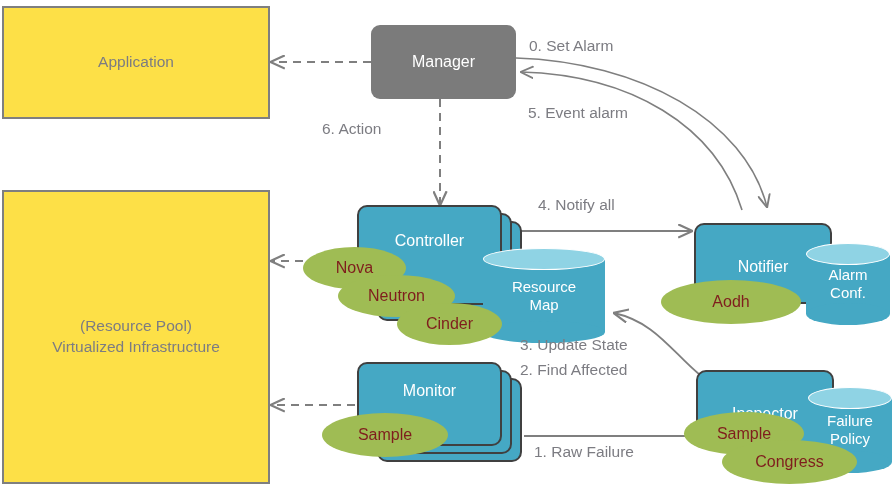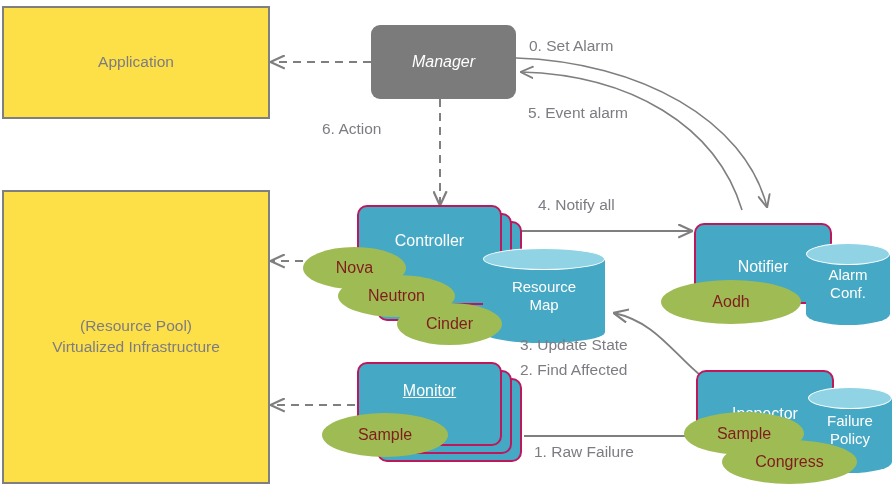--- a/index.html
+++ b/index.html
@@ -49,21 +49,21 @@
     display: flex;
     align-items: center;
     justify-content: center;
     color: #ffffff;
     font-size: 16px;
     z-index: 12;
   }
   .teal-box {
     position: absolute;
     background: #45a8c4;
-    border: 2px solid #be185d;
+    border: 2px solid #404040;
     border-radius: 10px;
     box-sizing: border-box;
     z-index: 10;
   }
   .teal-box.labeled {
     display: flex;
     align-items: center;
     justify-content: center;
     color: #ffffff;
     font-size: 16px;
@@ -173,21 +173,21 @@
     <span>Application</span>
   </div>
 
   <div class="plain-box" style="left:2px; top:190px; width:268px; height:294px;">
     <div>
       <div>(Resource Pool)</div>
       <div>Virtualized  Infrastructure</div>
     </div>
   </div>
 
-  <div class="mgr-box" style="left:371px; top:25px; width:145px; height:74px;font-style:italic;">
+  <div class="mgr-box" style="left:371px; top:25px; width:145px; height:74px;">
     <span>Manager</span>
   </div>
 
   <div class="teal-box" style="left:377px; top:221px; width:145px; height:100px;"></div>
   <div class="teal-box" style="left:367px; top:213px; width:145px; height:100px;"></div>
   <div class="teal-box labeled" style="left:357px; top:205px; width:145px; height:100px; z-index:11;">
     <span style="position:relative; top:-14px;">Controller</span>
   </div>
 
   <div class="cyl" style="left:483px; top:248px; width:122px; height:95px; z-index:12;">
@@ -208,21 +208,21 @@
   <div class="ellipse" style="left:338px; top:275px; width:117px; height:42px;">
     <span>Neutron</span>
   </div>
   <div class="ellipse" style="left:397px; top:303px; width:105px; height:42px;">
     <span>Cinder</span>
   </div>
 
   <div class="teal-box" style="left:377px; top:378px; width:145px; height:84px;"></div>
   <div class="teal-box" style="left:367px; top:370px; width:145px; height:84px;"></div>
   <div class="teal-box labeled" style="left:357px; top:362px; width:145px; height:84px; z-index:11;">
-    <span style="position:relative; top:-13px;text-decoration:underline;">Monitor</span>
+    <span style="position:relative; top:-13px;">Monitor</span>
   </div>
   <div class="ellipse" style="left:322px; top:413px; width:126px; height:44px;">
     <span>Sample</span>
   </div>
 
   <div class="teal-box labeled" style="left:694px; top:223px; width:138px; height:81px;">
     <span style="position:relative; top:3px;">Notifier</span>
   </div>
   <div class="cyl" style="left:806px; top:243px; width:84px; height:82px; z-index:12;">
     <div class="body"></div>

